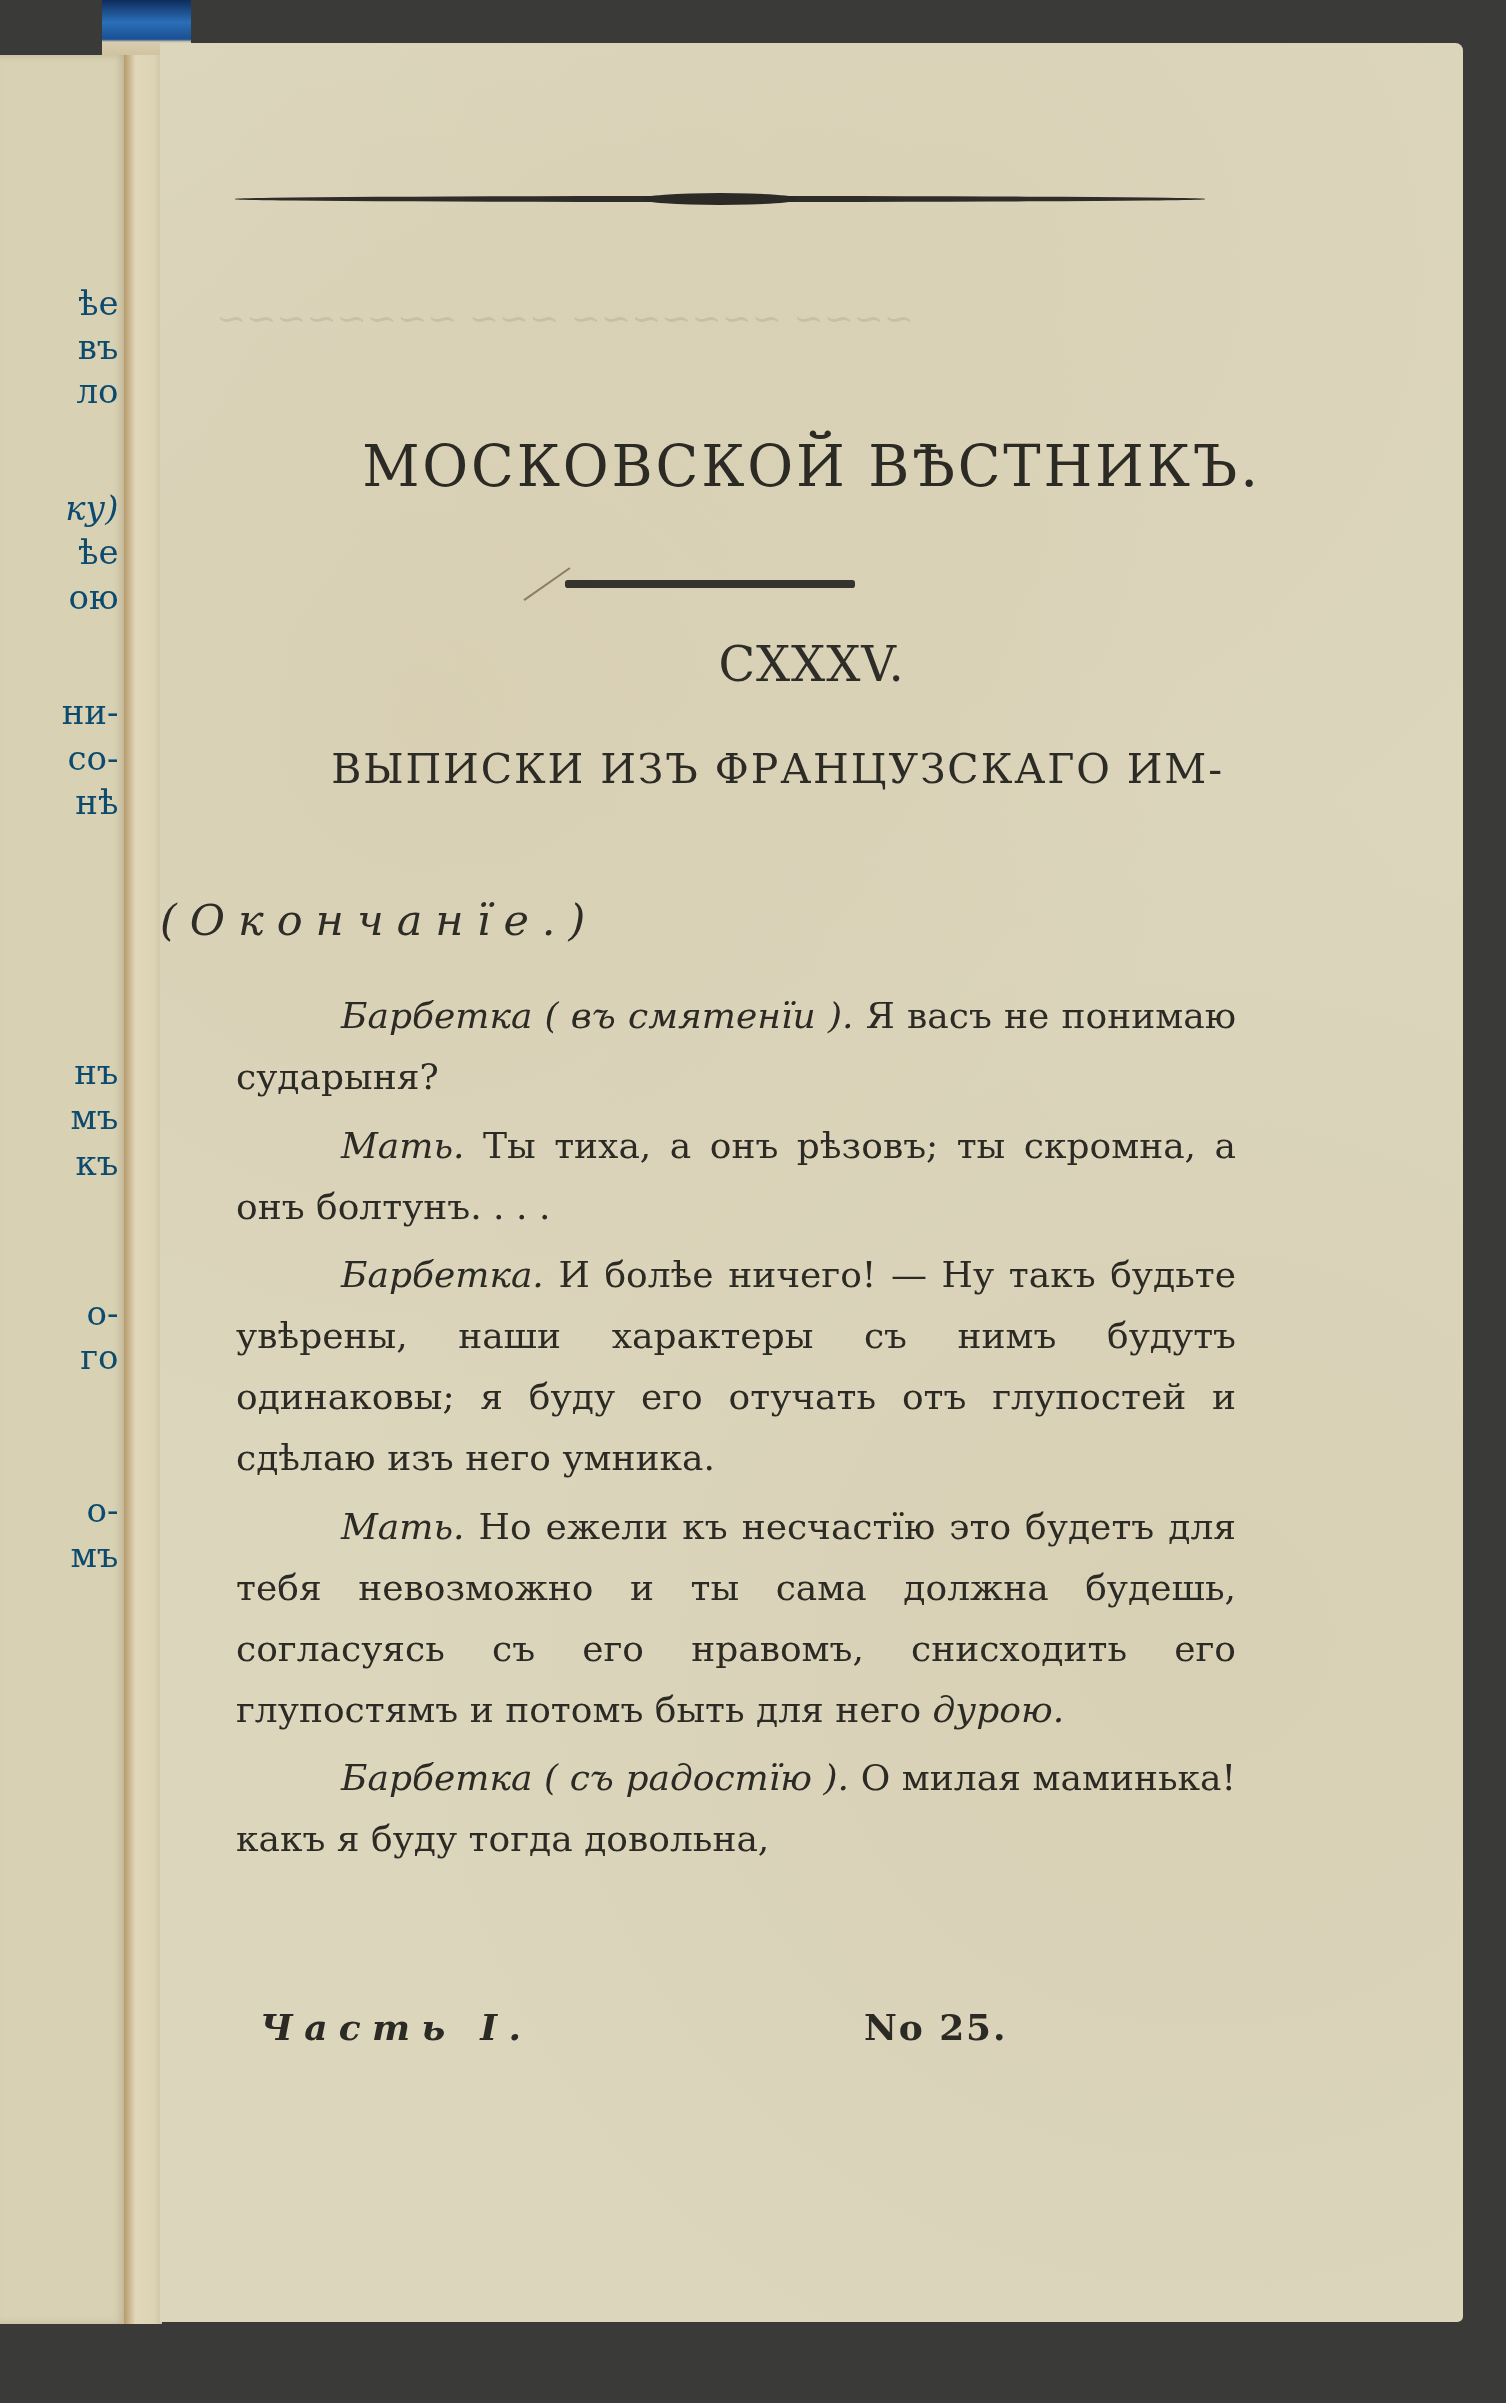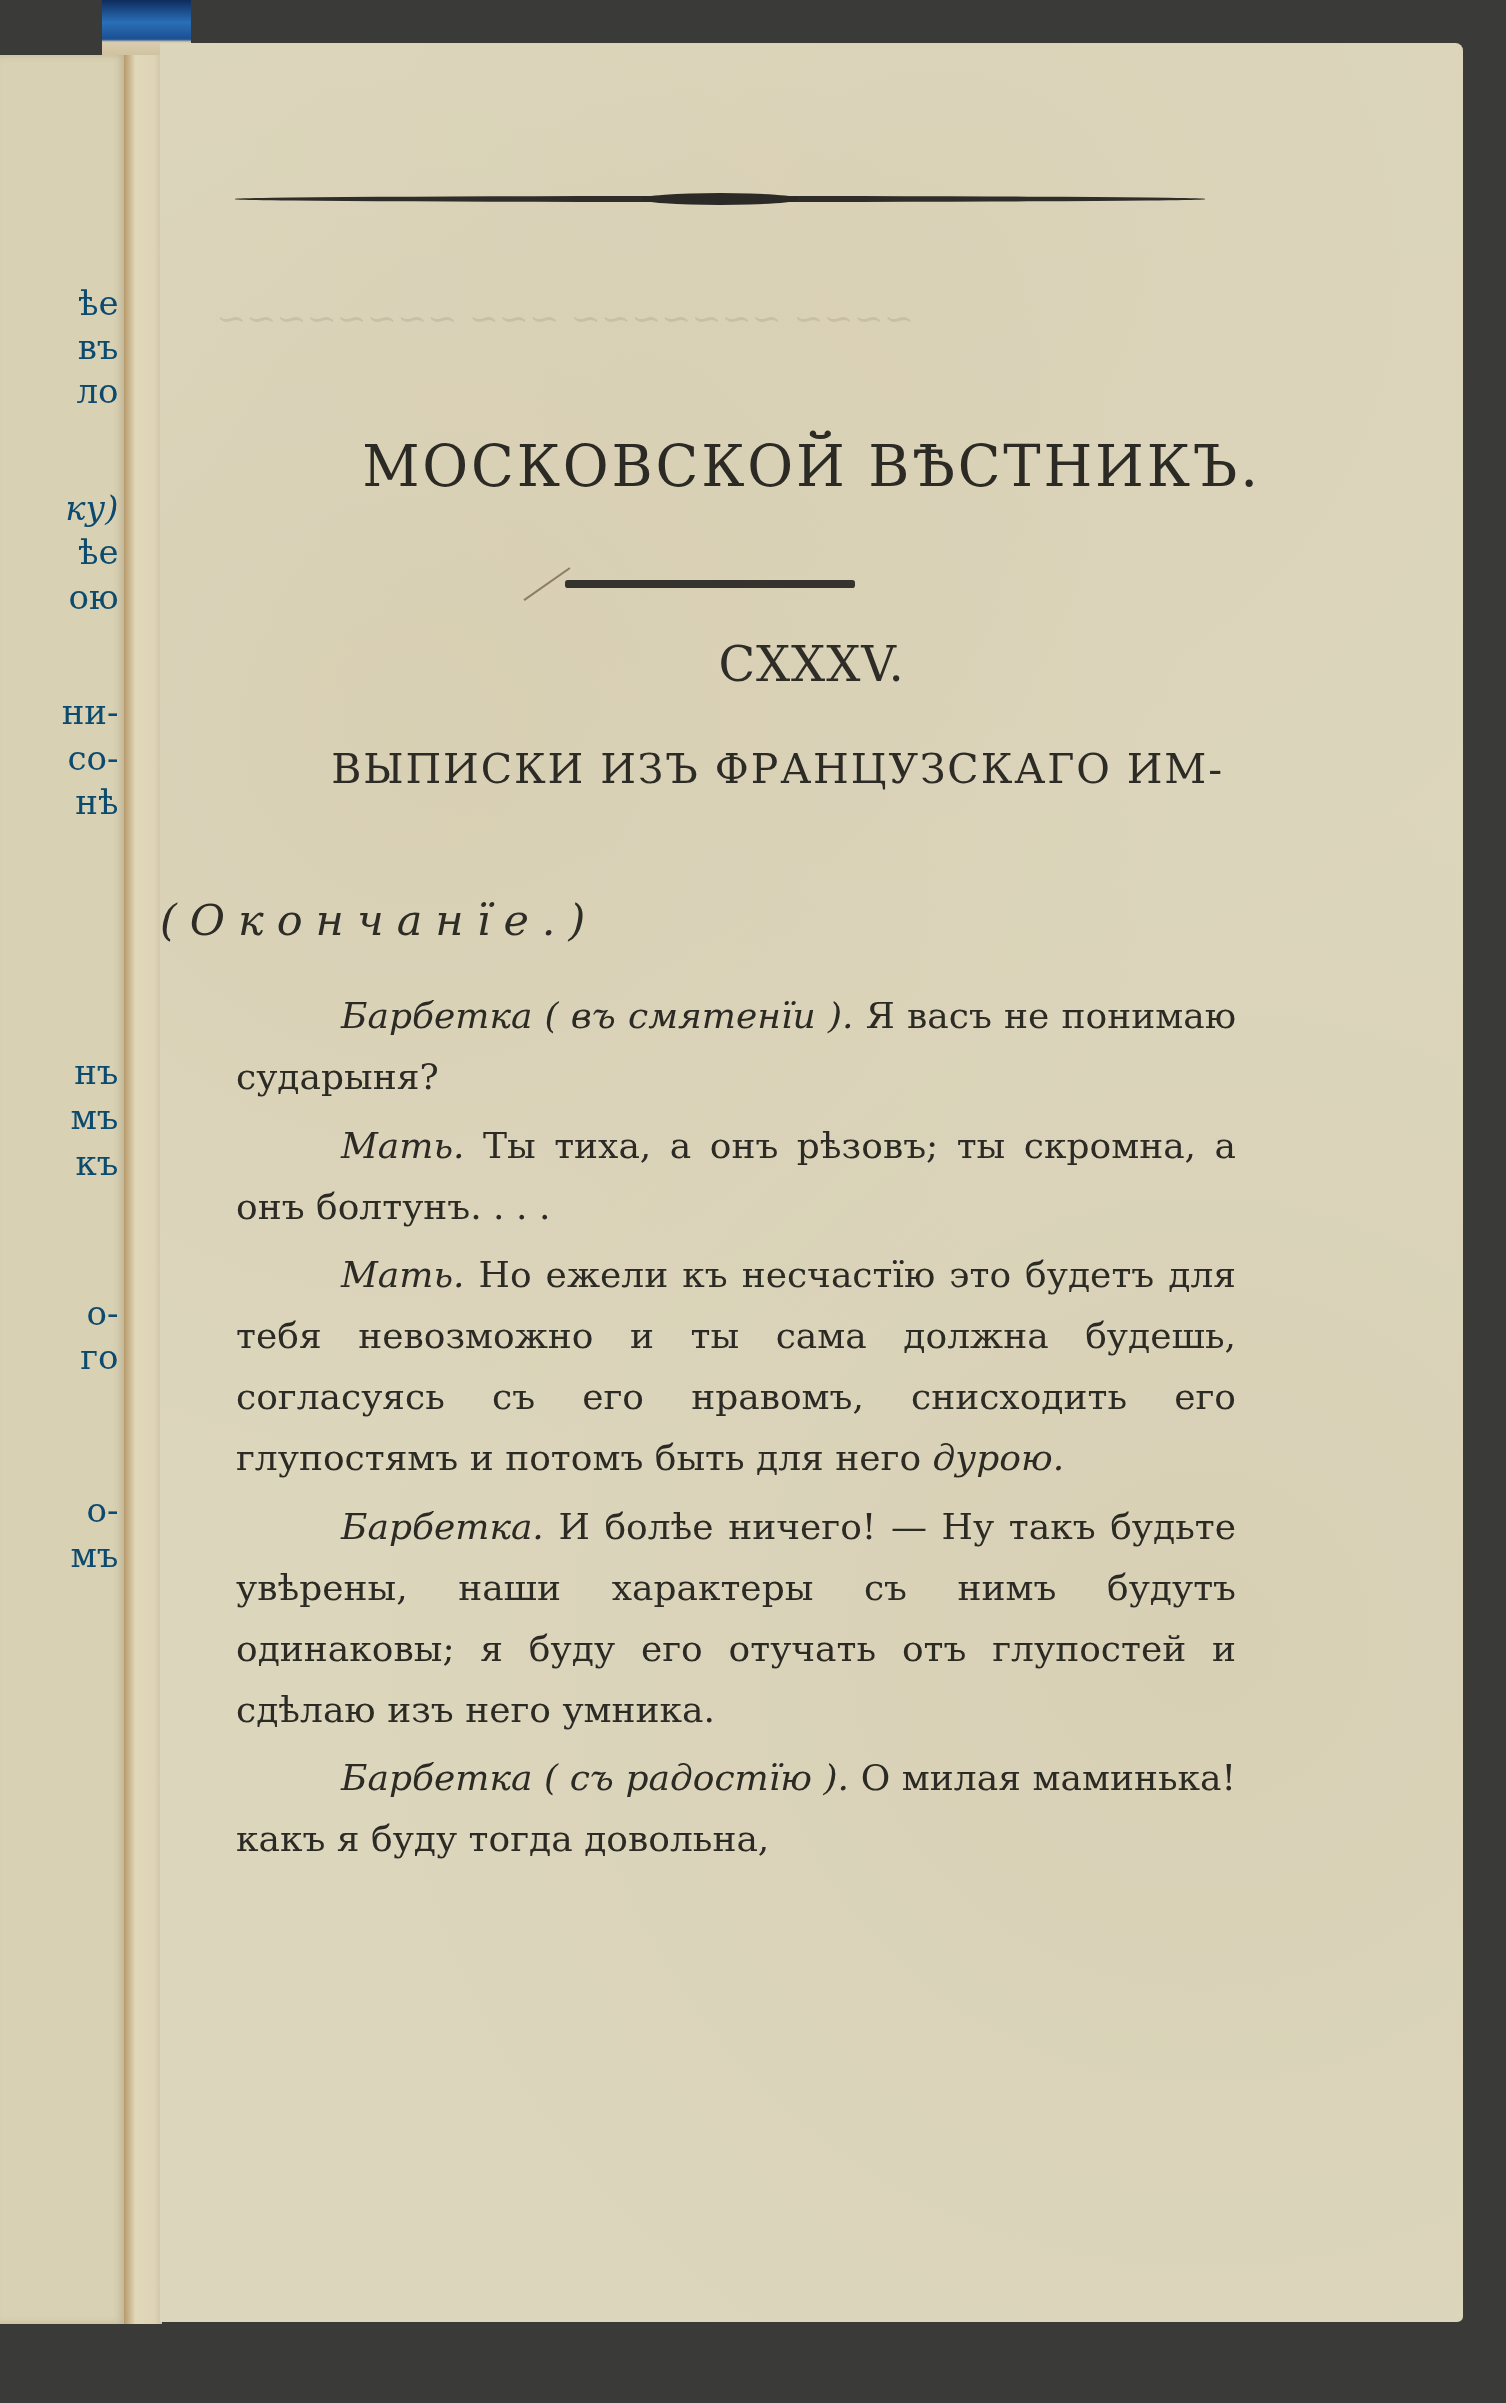--- a/index.html
+++ b/index.html
@@ -254,25 +254,29 @@
 
   <div class="body-text">
     <p class="para">
       <span class="speaker">Барбетка</span>
       <span class="stage">( въ смятенїи ).</span><span> Я васъ не понимаю сударыня?</span>
     </p>
     <p class="para">
       <span class="speaker">Мать.</span><span> Ты тиха, а онъ рѣзовъ; ты скромна, а онъ болтунъ. . . .</span>
     </p>
     <p class="para">
+      <span class="speaker">Барбетка.</span><span> И болѣе ничего! — Ну такъ будьте увѣрены, наши характеры съ нимъ будутъ одинаковы; я буду его отучать отъ глупостей и сдѣлаю изъ него умника.</span>
+    </p>
+    <p class="para">
       <span class="speaker">Мать.</span><span> Но ежели къ несчастїю это будетъ для тебя невозможно и ты сама должна будешь, согласуясь съ его нравомъ, снисходить его глупостямъ и потомъ быть для него </span><span class="speaker">дурою.</span>
-    </p>
-    <p class="para">
-      <span class="speaker">Барбетка.</span><span> И болѣе ничего! — Ну такъ будьте увѣрены, наши характеры съ нимъ будутъ одинаковы; я буду его отучать отъ глупостей и сдѣлаю изъ него умника.</span>
     </p>
     <p class="para">
       <span class="speaker">Барбетка</span>
       <span class="stage">( съ радостїю ).</span><span> О милая маминька! какъ я буду тогда довольна,</span>
     </p>
   </div>
 
+  <div class="footer">
+    <span class="sig-part">Часть I.</span>
+    <span class="sig-num">No 25.</span>
+  </div>
 </div>
 
 
 </body></html>

